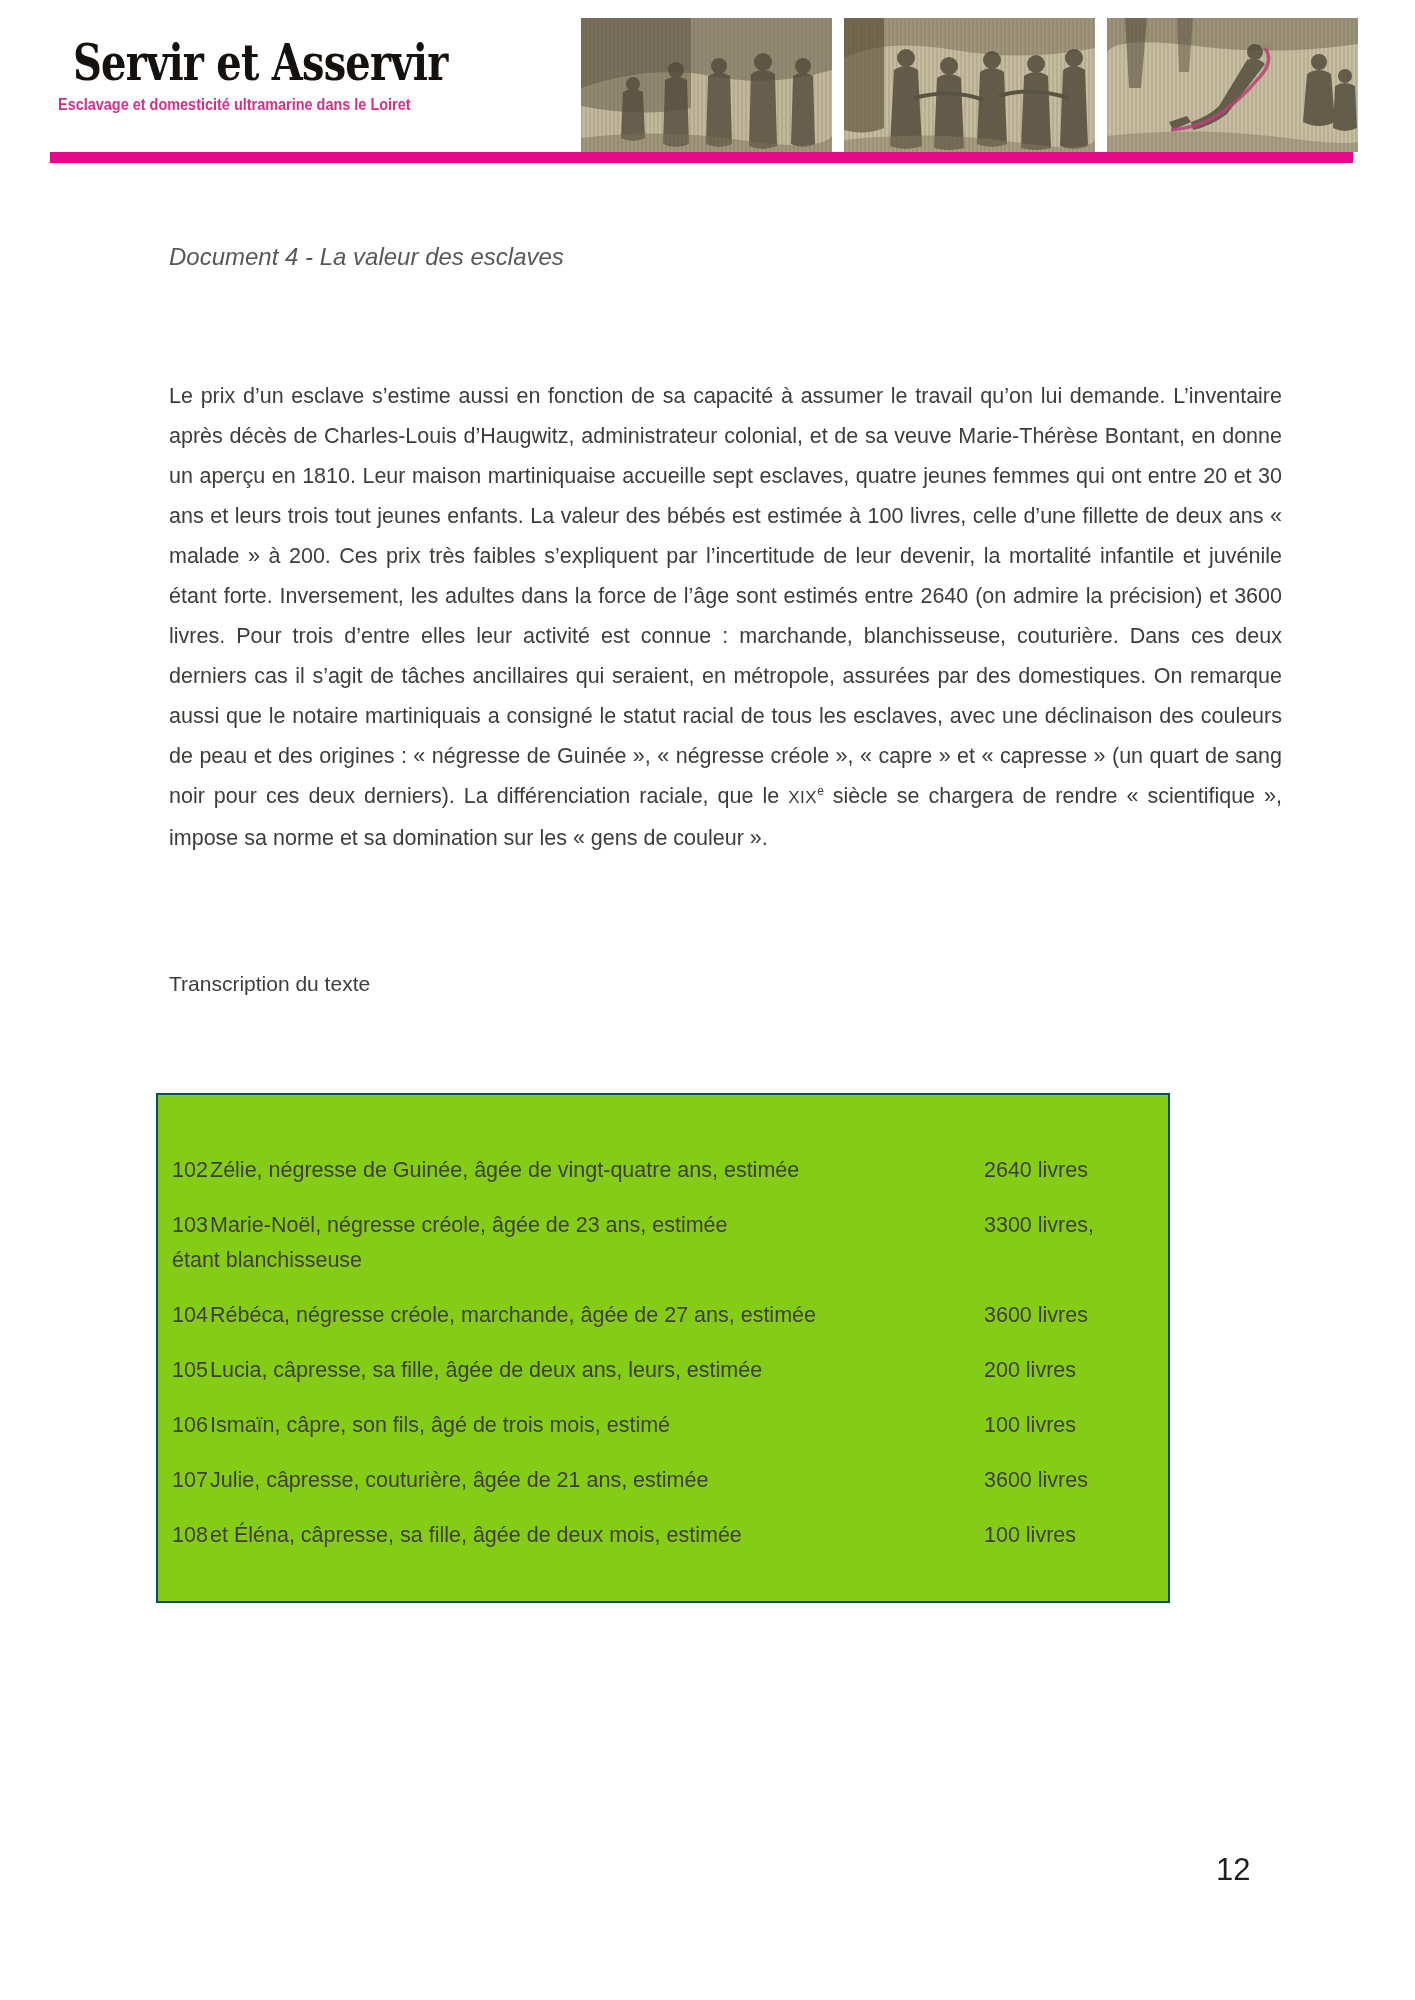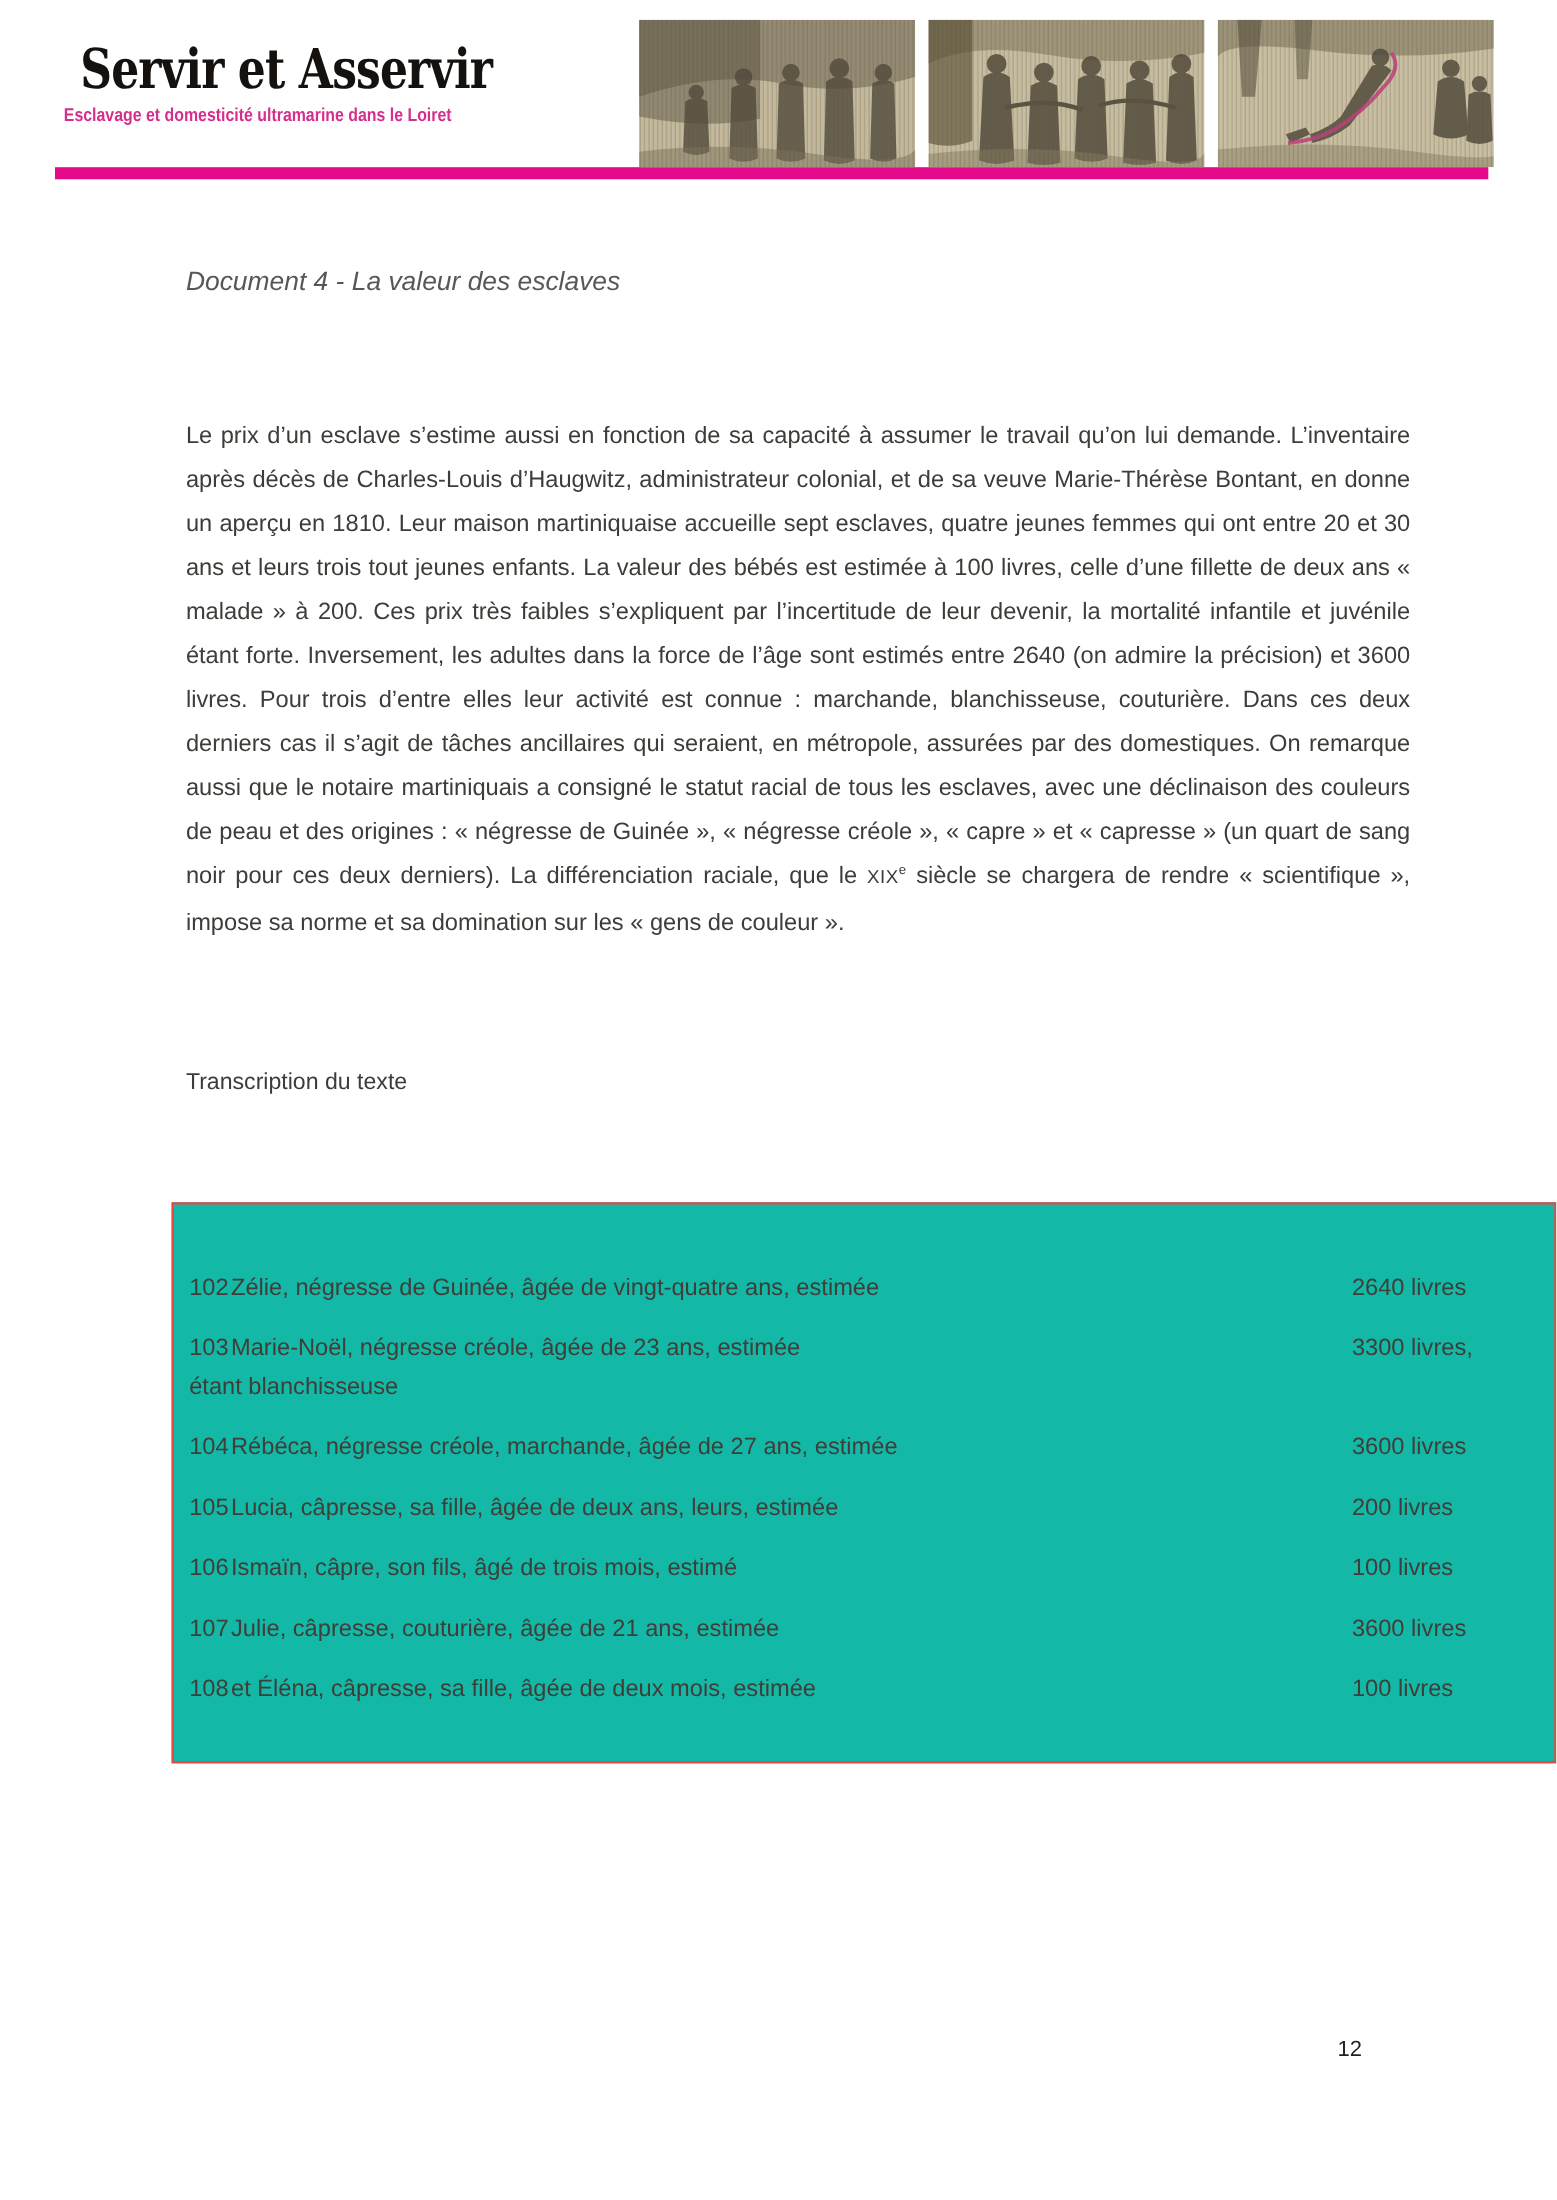--- a/index.html
+++ b/index.html
@@ -78,40 +78,40 @@
     position: absolute;
     left: 169px; top: 972px;
     font-size: 21px;
     color: #3d3c38;
   }
 
   
   .transcription-box {
     position: absolute;
     left: 156px; top: 1093px;
-    width: 1259px; height: 510px;
+    width: 1014px; height: 510px;
     box-sizing: border-box;
-    background: #14b8a6;
-    border: 2px solid #ef4444;
+    background: #84cc16;
+    border: 2px solid #0c4a6e;
     padding: 62px 14px 0 14px;
     font-size: 21.5px;
     color: #3f3e39;
   }
   .t-row { display: flex; line-height: 27px; margin-bottom: 28px; }
   .t-num  { flex: 0 0 38px; }
   .t-text { flex: 1 1 auto; padding-right: 10px; }
   .t-price{ flex: 0 0 170px; }
   .t-group { margin-bottom: 28px; }
   .t-group .t-row { margin-bottom: 0; }
   .t-cont { line-height: 27px; margin-top: 8px; }
 
   .page-number {
     position: absolute;
     left: 1216px; top: 1852px;
-    font-size: 20px;
+    font-size: 31px;
     color: #1f1f1f;
   }
 </style>
 </head>
 <body>
 
 <div class="page">
 
   <header>
     <div class="logo">

